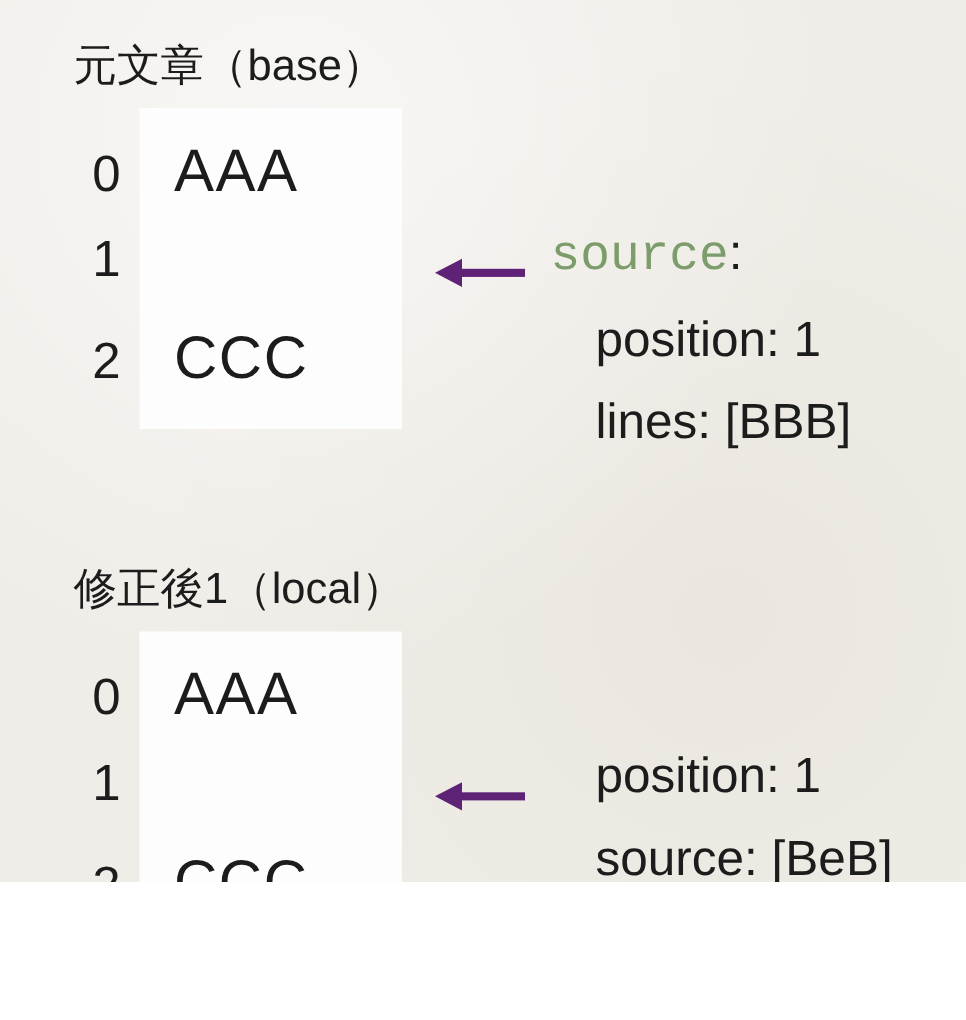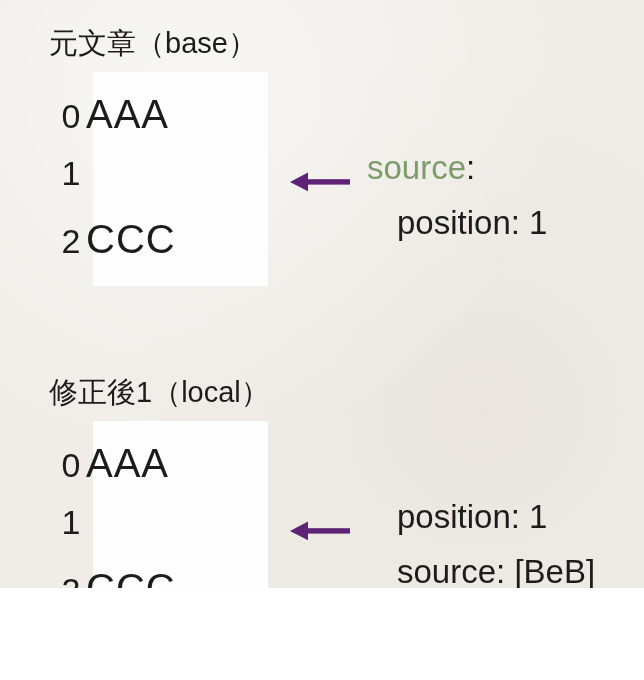--- a/index.html
+++ b/index.html
@@ -41,37 +41,37 @@
     display:flex;align-items:baseline;
   }
   .doc-row.r0{top:92px;}
   .doc-row.r1{top:154px;}
   .doc-row.r2{top:217px;}
   .line-number{
     font-size:34px;width:30px;text-align:center;flex:0 0 30px;
     color:var(--text-black);
   }
   .line-text{
-    font-size:40px;letter-spacing:1px;
+    margin-left:30px;font-size:40px;letter-spacing:1px;
     color:var(--text-black);white-space:nowrap;
   }
   .line-text .em{color:var(--target-red);font-weight:500;}
 
   .arrow{
     position:absolute;left:289px;top:170px;width:62px;height:24px;
     color:var(--arrow-purple);
   }
   .arrow svg{display:block;width:100%;height:100%;}
 
   .annotation{
     position:absolute;left:367px;top:140px;
     font-size:33px;line-height:55px;color:var(--text-black);
     white-space:nowrap;
   }
-  .ann-label .lbl-source{color:var(--source-green);}
+  .ann-label .lbl-source{color:var(--source-green);font-family:Liberation Mono, monospace;}
   .ann-label .lbl-target{color:var(--target-red);}
   .ann-prop{padding-left:30px;}
 </style>
 </head>
 <body>
 
 <div class="canvas">
 
   <div class="section" id="sec-base">
     <div class="section-title">元文章（base）</div>
@@ -93,20 +93,21 @@
     <div class="arrow">
       <svg viewBox="0 0 62 24" xmlns="http://www.w3.org/2000/svg" aria-hidden="true">
         <rect x="15" y="9.2" width="46" height="5.4" fill="currentColor"></rect>
         <polygon points="1,11.9 19,2.5 19,21.3" fill="currentColor"></polygon>
       </svg>
     </div>
 
     <div class="annotation">
       <div class="ann-label"><span class="lbl-source">source</span><span>:</span></div>
       <div class="ann-prop">position: 1</div>
+      <div class="ann-prop">lines: [BBB]</div>
     </div>
   </div>
 
   <div class="section" id="sec-local">
     <div class="section-title">修正後1（local）</div>
 
     <div class="doc-box"></div>
 
     <div class="doc-row r0">
       <span class="line-number">0</span>

